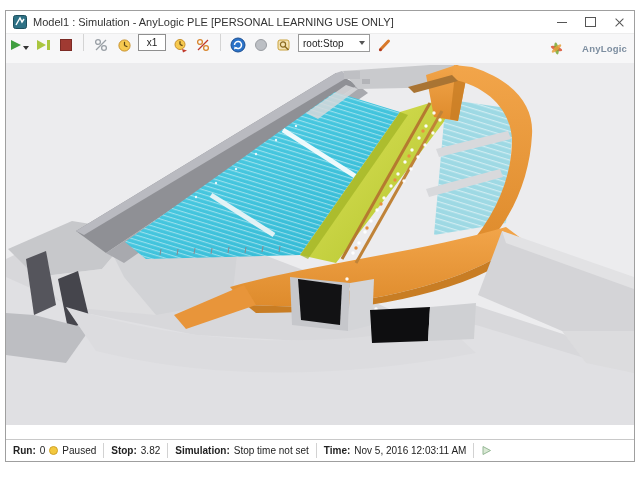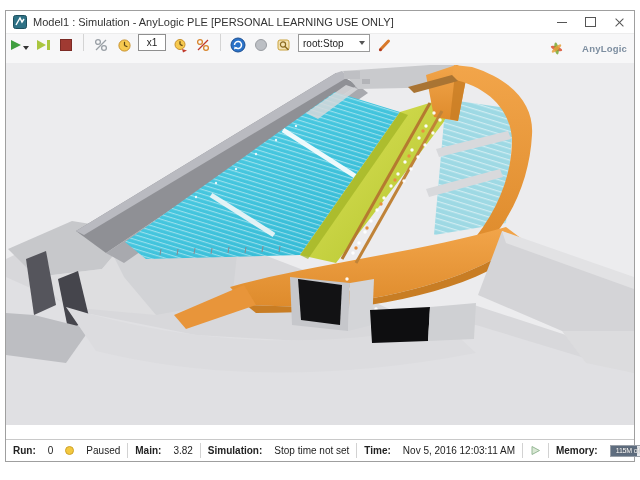--- a/index.html
+++ b/index.html
@@ -38,21 +38,21 @@
   .logo-wrap{margin-left:auto;display:flex;align-items:center;gap:19px;padding-right:2px;}
   .logo-text{font-size:9.5px;font-weight:bold;color:#7d8ea0;letter-spacing:0.2px;}
   
   .viewport{position:absolute;left:0;top:52px;width:628px;height:362px;background:#ececee;overflow:hidden;}
   .viewport svg{position:absolute;left:0;top:0;}
   .understrip{position:absolute;left:0;top:414px;width:628px;height:14px;background:#ffffff;}
   
   .statusbar{position:absolute;left:0;top:428px;width:628px;height:22px;background:#fff;
              border-top:1px solid #c9c9c9;display:flex;align-items:center;font-size:10px;color:#222;
              box-sizing:border-box;}
-  .sec{display:flex;align-items:center;gap:12px;padding:0 7px;height:15px;border-right:1px solid #d2d2d2;white-space:nowrap;}
+  .sec{display:flex;align-items:center;gap:4px;padding:0 7px;height:15px;border-right:1px solid #d2d2d2;white-space:nowrap;}
   .sec.nob{border-right:none;}
   .lbl{font-weight:bold;}
   .pause-dot{width:9px;height:9px;border-radius:50%;background:#f3c83e;border:1px solid #cfa32b;box-sizing:border-box;}
   .mem{margin-left:auto;border-right:none;border-left:1px solid #d2d2d2;}
   .membar{position:relative;width:54px;height:12px;border:1px solid #9aa0a8;background:#e9ebee;box-sizing:border-box;}
   .memfill{position:absolute;left:0;top:0;bottom:0;width:50%;background:#5f6e80;}
   .memtext{position:absolute;inset:0;display:flex;align-items:center;justify-content:center;
            font-size:7px;color:#fff;text-shadow:0 0 2px #444;letter-spacing:-0.2px;}
 </style>
 </head>
@@ -322,46 +322,32 @@
     <div class="understrip"></div>
 
     <div class="statusbar">
       <div class="sec">
         <span class="lbl">Run:</span>
         <span>0</span>
         <span class="pause-dot"></span>
         <span>Paused</span>
       </div>
       <div class="sec">
-        <span class="lbl">Main:</span>
+        <span class="lbl">Stop:</span>
         <span>3.82</span>
       </div>
       <div class="sec">
         <span class="lbl">Simulation:</span>
         <span>Stop time not set</span>
       </div>
       <div class="sec">
         <span class="lbl">Time:</span>
         <span>Nov 5, 2016 12:03:11 AM</span>
       </div>
       <div class="sec nob">
         <svg width="11" height="11" viewBox="0 0 11 11">
           <path d="M2,1.5 L9.5,5.5 L2,9.5 Z" fill="#d9e8d4" stroke="#96b896" stroke-width="1"></path>
         </svg>
       </div>
-      <div class="sec mem nob">
-        <span class="lbl">Memory:</span>
-        <div class="membar">
-          <div class="memfill"></div>
-          <div class="memtext">115M of 228M</div>
-        </div>
-        <svg width="11" height="13" viewBox="0 0 11 13">
-          <rect x="2" y="3.5" width="7" height="8.5" rx="1" fill="#aeb6bf" stroke="#8a929b"></rect>
-          <rect x="1" y="2" width="9" height="1.5" fill="#8a929b"></rect>
-          <rect x="4" y="0.8" width="3" height="1.4" fill="#8a929b"></rect>
-          <line x1="4" y1="5" x2="4" y2="10.5" stroke="#8a929b" stroke-width="0.8"></line>
-          <line x1="7" y1="5" x2="7" y2="10.5" stroke="#8a929b" stroke-width="0.8"></line>
-        </svg>
-      </div>
     </div>
 
   </div>
 </div>
 
 </body></html>

